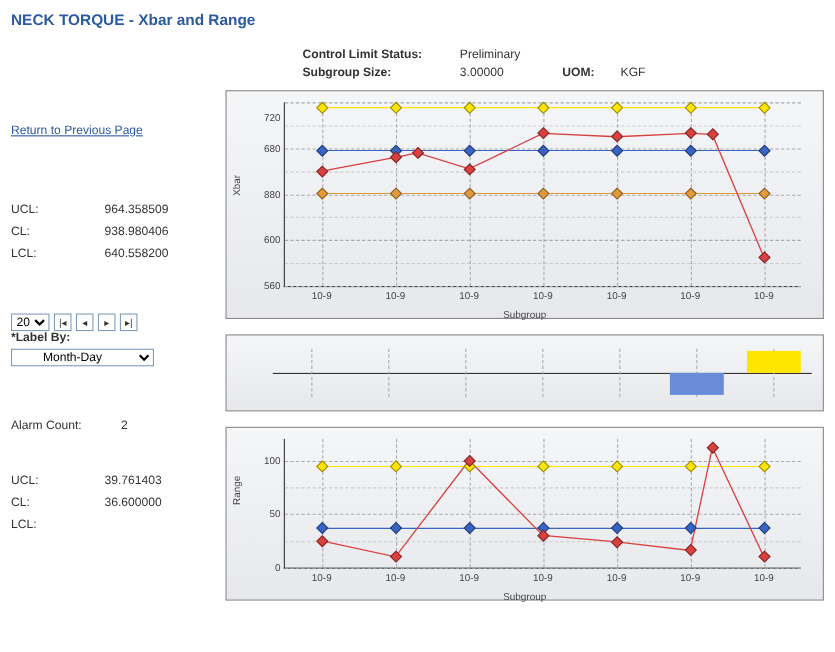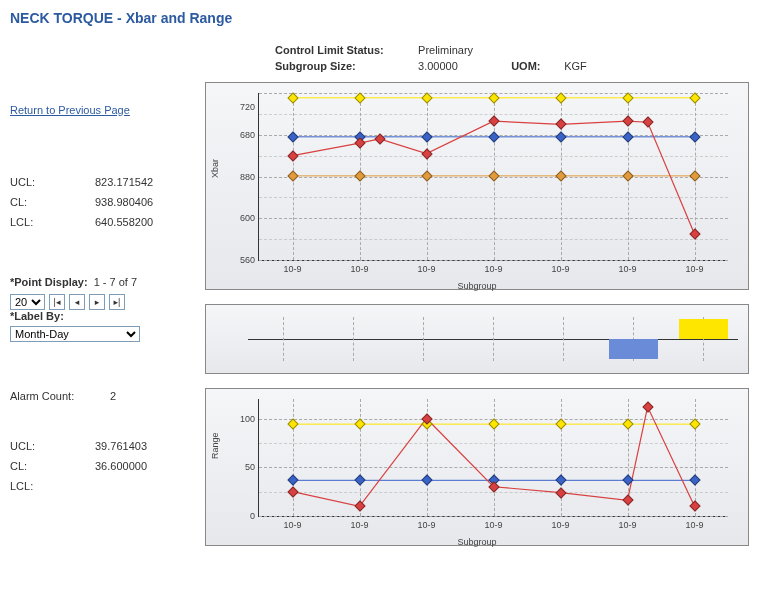--- a/index.html
+++ b/index.html
@@ -41,21 +41,21 @@
   select {
     font-size:11px; border:1px solid #7f9db9; background:#fff;
   }
   .nav-btn {
     width:16px; height:16px; border:1px solid #7f9db9;
     background:#fff; display:inline-flex; align-items:center;
     justify-content:center; font-size:9px; color:#333; cursor:pointer;
   }
   .lb-block { margin-top:0; }
   .lb-block .k { font-weight:bold; display:block; margin-bottom:4px; }
-  .lb-block select { width:130px; }
+  .lb-block select { width:130px;padding-left:24px; }
   .alarm-block { margin-top:48px; display:flex; }
   .alarm-block .k { width:100px; }
   .chart-panel {
     border:1px solid #888;
     background: linear-gradient(#f5f6f8,#e6e8ec);
     padding:10px 10px 6px 10px;
     margin-bottom:14px;
     position:relative;
   }
   .chart-area {
@@ -128,37 +128,33 @@
 
 <div class="title">NECK TORQUE - Xbar and Range</div>
 
 <div class="top-row">
   <div class="left-col">
     <span class="link">Return to Previous Page</span>
 
     <div class="limits">
       <div class="row">
         <span class="k">UCL:</span>
-        <span class="v">823.171542</span>
+        <span class="v">964.358509</span>
       </div>
       <div class="row">
         <span class="k">CL:</span>
         <span class="v">938.980406</span>
       </div>
       <div class="row">
         <span class="k">LCL:</span>
         <span class="v">640.558200</span>
       </div>
     </div>
 
     <div class="pd-block">
-      <div class="pd-row1">
-        <span class="k">*Point Display:</span>
-        <span>1 - 7 of 7</span>
-      </div>
       <div class="pd-row2">
         <select>
           <option>20</option>
         </select>
         <span class="nav-btn">|◂</span>
         <span class="nav-btn">◂</span>
         <span class="nav-btn">▸</span>
         <span class="nav-btn">▸|</span>
       </div>
     </div>

